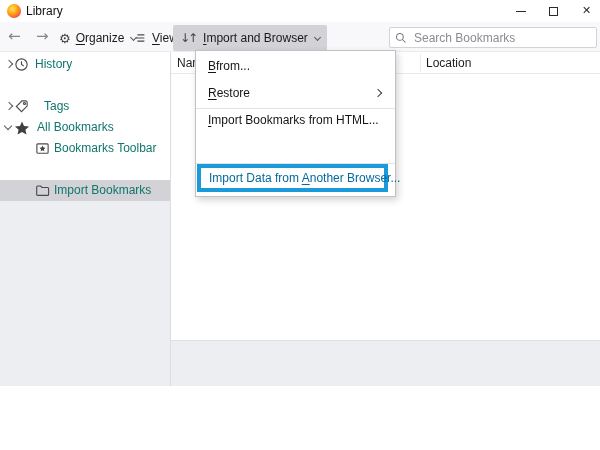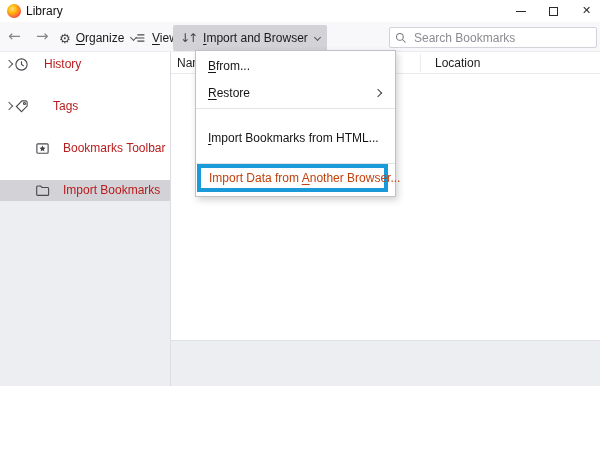--- a/index.html
+++ b/index.html
@@ -36,43 +36,43 @@
   .search::placeholder { color:#8b8b90; }
   .searchicon { position:absolute; left:395px; top:32px; }
 
   
   .pane-bg { position:absolute; left:0; top:52px; width:600px; height:398px; background:#edeef2; }
   .sidebar-white { position:absolute; left:0; top:52px; width:170px; height:149px; background:#ffffff; }
   .main-white { position:absolute; left:171px; top:52px; width:429px; height:288px; background:#ffffff; }
   .vdivider { position:absolute; left:170px; top:52px; width:1px; height:398px; background:#dcdce2; }
   .colheader { position:absolute; left:171px; top:52px; width:429px; height:22px; background:#fff; border-bottom:1px solid #e9e9ed; }
   .colname { position:absolute; left:6px; top:0; line-height:22px; color:#1d1d1f; }
-  .colloc { position:absolute; left:264px; top:0; line-height:22px; color:#1d1d1f; }
+  .colloc { position:absolute; left:255px; top:0; line-height:22px; color:#1d1d1f; }
   .coldiv { position:absolute; left:249px; top:2px; width:1px; height:18px; background:#ebebef; }
   .lowerpane { position:absolute; left:171px; top:340px; width:429px; height:110px; background:#edeef2; border-top:1px solid #dfe0e4; }
   .empty { position:absolute; left:0; top:46px; width:429px; text-align:center; color:#3c3c3f; }
 
   
   .srow { position:absolute; left:0; width:170px; height:21px; }
   .srow.sel { background:#d2d2d7; }
   .tchev { position:absolute; top:7px; width:6px; height:6px; border-right:1.2px solid #57575e; border-bottom:1.2px solid #57575e; }
   .tchev.r { transform:rotate(-45deg); }
   .tchev.d { transform:rotate(45deg); top:6px; }
   .sicon { position:absolute; top:3px; width:15px; height:15px; }
-  .slabel { position:absolute; top:0; line-height:21px; color:#b91c1c; white-space:nowrap;margin-left:9px; }
+  .slabel { position:absolute; top:0; line-height:21px; color:#0f766e; white-space:nowrap; }
 
   
   .menu { position:absolute; left:195px; top:50px; width:201px; height:147px; background:#fff;
     border:1px solid #c0c0c6; box-shadow:2px 3px 7px rgba(0,0,0,.18); z-index:10; }
   .mitem { position:absolute; left:0; width:199px; height:27px; line-height:27px; padding-left:12px; color:#151517; white-space:nowrap; }
   .msep { position:absolute; left:0; width:199px; height:1px; background:#e2e2e6; }
   .subchev { position:absolute; right:14px; top:10px; width:6px; height:6px;
     border-right:1.3px solid #3f3f45; border-bottom:1.3px solid #3f3f45; transform:rotate(-45deg); }
   .hlbox { position:absolute; left:1px; top:113px; width:191px; height:28px; border:4px solid #1a9ad8; background:#fff; }
-  .hlbox .hlabel { display:block; line-height:20px; padding-left:8px; color:#c2410c; white-space:nowrap; }
+  .hlbox .hlabel { display:block; line-height:20px; padding-left:8px; color:#0369a1; white-space:nowrap; }
 
   svg { display:block; }
 </style>
 </head>
 <body>
 
 <div id="win">
 
   <div class="titlebar">
     <div class="fxlogo"></div>
@@ -161,20 +161,29 @@
       <svg width="15" height="15" viewBox="0 0 16 16">
           <g stroke="#4a4a4f" stroke-width="1.2" fill="none">
             <path d="M8.5 2h4a1.5 1.5 0 0 1 1.5 1.5v4L8 13.5 2.5 8z"></path>
             <circle cx="11.2" cy="4.8" r="1.1"></circle>
           </g>
         </svg>
     </span>
     <span class="slabel" style="left:44px">Tags</span>
   </div>
 
+  <div class="srow" style="top:117px">
+    <span class="tchev d" style="left:5px"></span>
+    <span class="sicon" style="left:14px">
+      <svg width="16" height="16" viewBox="0 0 16 16">
+          <polygon fill="#3f3f44" points="8,1.5 10,6 15,6.4 11.4,9.7 12.5,14.4 8,11.9 3.5,14.4 4.6,9.7 1,6.4 6,6"></polygon>
+        </svg>
+    </span>
+    <span class="slabel" style="left:37px">All Bookmarks</span>
+  </div>
 
   <div class="srow" style="top:138px">
     <span class="sicon" style="left:35px">
       <svg width="15" height="15" viewBox="0 0 16 16">
           <g>
             <rect x="2" y="3" width="12" height="10" rx="1" stroke="#4a4a4f" stroke-width="1.2" fill="none"></rect>
             <polygon fill="#3f3f44" points="8,4.8 9,7 11.2,7.2 9.5,8.7 10,11 8,9.8 6,11 6.5,8.7 4.8,7.2 7,7"></polygon>
           </g>
         </svg>
     </span>
@@ -193,21 +202,21 @@
 
   <div class="menu">
     <div class="mitem" style="top:2px">
       <span></span><span class="u">B</span><span>from...</span>
     </div>
     <div class="mitem" style="top:29px">
       <span></span><span class="u">R</span><span>estore</span>
       <span class="subchev" style="transform:rotate(-45deg)"></span>
     </div>
     <div class="msep" style="top:57px"></div>
-    <div class="mitem" style="top:74px">
+    <div class="mitem" style="top:56px">
       <span></span><span class="u">I</span><span>mport Bookmarks from HTML...</span>
     </div>
     <div class="msep" style="top:112px"></div>
     <div class="hlbox" style="border-color: rgb(26, 154, 216);">
       <span class="hlabel">
         <span>Import Data from </span><span class="u">A</span><span>nother Browser...</span>
       </span>
     </div>
   </div>
 

